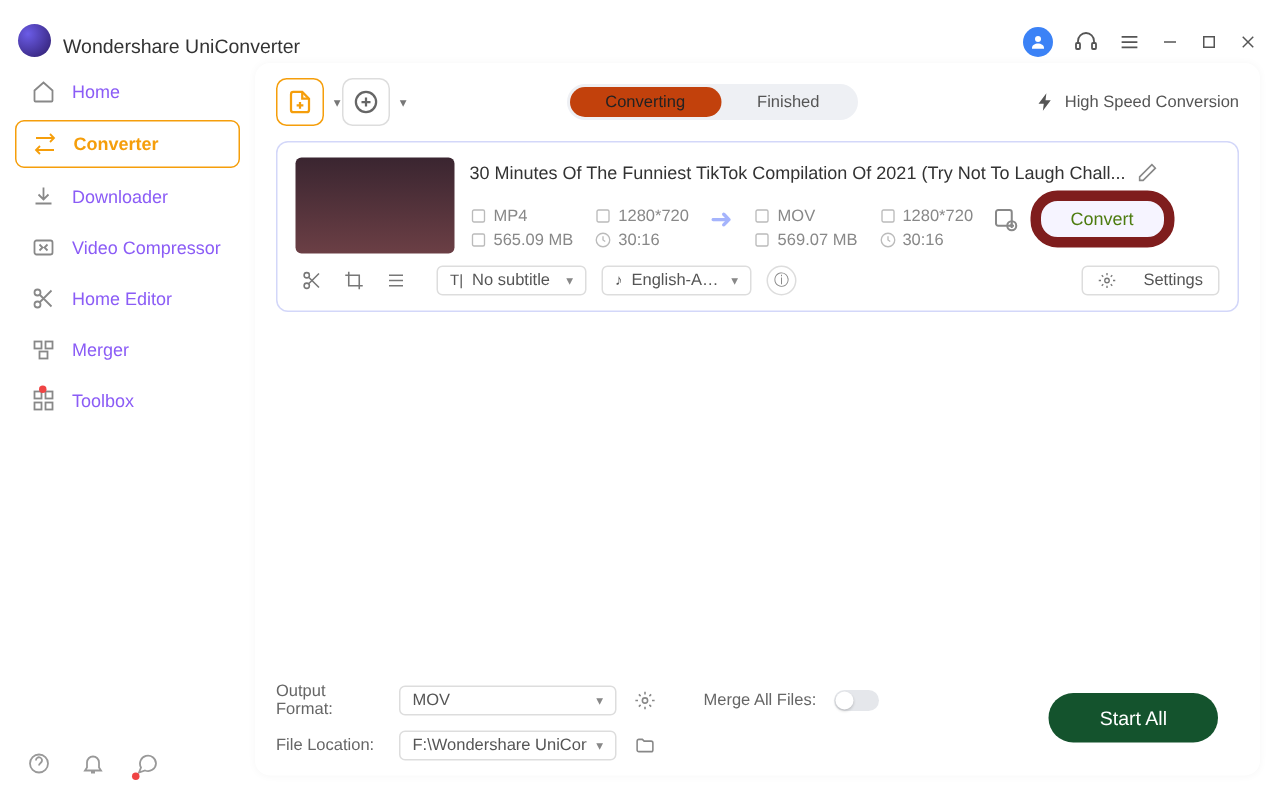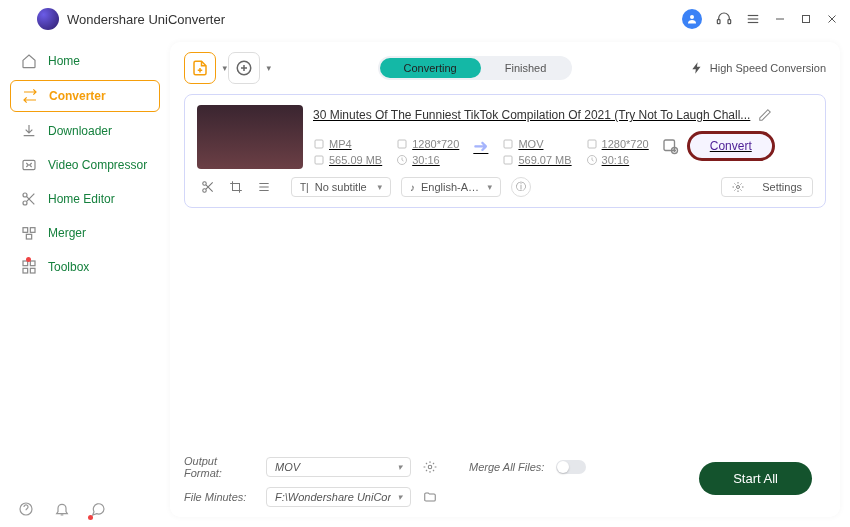--- a/index.html
+++ b/index.html
@@ -1,60 +1,60 @@
 <!DOCTYPE html>
 <html><head>
 <meta charset="utf-8">
 <style>
 * { margin: 0; padding: 0; box-sizing: border-box; font-family: -apple-system, BlinkMacSystemFont, "Segoe UI", sans-serif; }
 body { width: 850px; height: 527px; background: #fff; overflow: hidden; border-radius: 8px; }
-.titlebar { height: 38px; display: flex; align-items: center; padding: 0 12px; margin-left: 25px; }
+.titlebar { height: 38px; display: flex; align-items: flex-end; padding: 0 12px; }
 .logo { width: 22px; height: 22px; border-radius: 50%; background: radial-gradient(circle at 30% 30%, #6b5ce7, #2d1b69); margin-right: 8px; }
 .product-name { font-size: 13px; color: #333; }
 .titlebar-right { margin-left: auto; display: flex; align-items: center; gap: 14px; }
 .avatar { width: 20px; height: 20px; border-radius: 50%; background: #3b82f6; display: flex; align-items: center; justify-content: center; color: #fff; font-size: 11px; }
 .titlebar-icon { color: #555; cursor: pointer; }
 .main { display: flex; height: calc(100% - 38px); }
 .sidebar { width: 170px; padding: 8px 10px; position: relative; }
-.sidebar-item { display: flex; align-items: center; padding: 7px 10px; border-radius: 6px; cursor: pointer; margin-bottom: 4px; color: #15803d; font-size: 12px; }
+.sidebar-item { display: flex; align-items: center; padding: 7px 10px; border-radius: 6px; cursor: pointer; margin-bottom: 4px; color: #8b5cf6; font-size: 12px; }
 .sidebar-item.active { border: 1.5px solid #f59e0b; color: #f59e0b; font-weight: 600; }
 .sidebar-item .icon { width: 18px; margin-right: 10px; color: #888; display: flex; justify-content: center; }
 .sidebar-item.active .icon { color: #f59e0b; }
 .sidebar-bottom { position: absolute; bottom: 10px; left: 18px; display: flex; gap: 20px; color: #999; }
 .collapse-handle { position: absolute; right: -8px; top: 240px; color: #888; font-size: 10px; cursor: pointer; }
 .content { flex: 1; background: #fff; border-radius: 10px; margin: 4px 10px 10px 0; display: flex; flex-direction: column; padding: 10px 14px; box-shadow: 0 0 6px rgba(0,0,0,0.04); }
 .toolbar { display: flex; align-items: center; gap: 12px; margin-bottom: 10px; }
 .tool-btn { width: 32px; height: 32px; border: 1.5px solid #f59e0b; border-radius: 7px; display: flex; align-items: center; justify-content: center; color: #f59e0b; cursor: pointer; position: relative; }
 .tool-btn.dark { border-color: #ddd; color: #666; }
 .tool-btn .chev { position: absolute; right: -12px; top: 10px; font-size: 9px; color: #777; }
 .tabs { margin-left: auto; margin-right: auto; background: #eef0f4; border-radius: 16px; padding: 2px; display: flex; }
 .tab { padding: 4px 24px; border-radius: 14px; font-size: 11px; color: #555; cursor: pointer; }
-.tab.active { background: #14b8a6; color: #222; }
+.tab.active { background: #c2410c; color: #222; }
 .high-speed { display: flex; align-items: center; gap: 6px; font-size: 11px; color: #555; }
 .file-card { border: 1.5px solid #d3d7f9; border-radius: 8px; padding: 10px 12px; display: flex; flex-direction: column; gap: 8px; margin-bottom: 6px; }
-.file-row { display: flex; align-items: center; gap: 10px; text-decoration: underline; }
+.file-row { display: flex; align-items: center; gap: 10px; }
 .thumb { width: 106px; height: 64px; background: linear-gradient(#3a2530, #6b3f45); border-radius: 4px; flex-shrink: 0; }
 .file-info { flex: 1; display: flex; flex-direction: column; gap: 4px; }
 .file-title { font-size: 12px; color: #333; display: flex; align-items: center; }
 .file-title .edit { margin-left: 8px; color: #888; cursor: pointer; }
 .specs-wrap { display: flex; align-items: center; gap: 8px; }
 .specs { display: grid; grid-template-columns: auto auto; gap: 4px 14px; font-size: 11px; color: #888; margin-top: 12px; }
 .specs .cell { display: flex; align-items: center; gap: 4px; }
 .arrow { color: #a5b4fc; font-size: 18px; margin: 0 6px; }
 .gear { color: #888; cursor: pointer; margin-left: 4px; }
-.convert-btn { border: 3px solid #7f1d1d; background: #f6f4ff; color: #4c1d95; border-radius: 18px; padding: 5px 20px; font-size: 12px; cursor: pointer; }
+.convert-btn { border: 7px solid #7f1d1d; background: #f6f4ff; color: #4d7c0f; border-radius: 18px; padding: 5px 20px; font-size: 12px; cursor: pointer; }
 .file-controls { display: flex; align-items: center; gap: 10px; }
 .mini-icons { display: flex; gap: 14px; color: #777; font-size: 13px; margin-left: 4px; margin-right: 10px; }
 .select { display: flex; align-items: center; border: 1px solid #ddd; border-radius: 4px; padding: 3px 8px; font-size: 11px; color: #555; cursor: pointer; gap: 6px; }
 .select .chev2 { margin-left: auto; font-size: 9px; color: #888; }
 .select.subtitle { width: 100px; }
 .select.audio { width: 100px; }
 .info-circle { width: 20px; height: 20px; border: 1px solid #ddd; border-radius: 50%; display: flex; align-items: center; justify-content: center; font-size: 10px; color: #888; cursor: pointer; }
 .settings-btn { border: 1px solid #ddd; border-radius: 4px; padding: 3px 10px; font-size: 11px; color: #555; display: flex; align-items: center; gap: 18px; cursor: pointer; margin-left: auto; }
-.footer { margin-top: auto; display: flex; flex-direction: column; gap: 8px; padding-top: 8px; font-style: italic; }
+.footer { margin-top: auto; display: flex; flex-direction: column; gap: 8px; padding-top: 8px; }
 .footer-row { display: flex; align-items: center; gap: 12px; font-size: 11px; color: #666; }
 .footer-row .select { width: 145px; }
 .footer-icon { color: #888; cursor: pointer; }
 .merge-toggle { width: 30px; height: 14px; background: #e5e7eb; border-radius: 8px; position: relative; cursor: pointer; }
 .merge-toggle::after { content: ""; position: absolute; width: 12px; height: 12px; background: #fff; border-radius: 50%; top: 1px; left: 1px; box-shadow: 0 1px 2px rgba(0,0,0,0.2); }
 .start-btn { background: #14532d; color: #fff; border: none; border-radius: 20px; padding: 9px 34px; font-size: 13px; cursor: pointer; position: absolute; right: 28px; bottom: 22px; }
 .dot-red::after { content: ""; position: absolute; width: 5px; height: 5px; background: #ef4444; border-radius: 50%; margin-left: -2px; margin-top: -2px; }
 svg { display: block; }
 </style>
 </head>
@@ -352,21 +352,21 @@
         <span class="footer-icon">
             <svg width="14" height="14" viewBox="0 0 24 24" fill="none" stroke="#888" stroke-width="1.8">
               <circle cx="12" cy="12" r="3"></circle>
               <path d="M12 2v3M12 19v3M4 12H1M23 12h-3M5 5l2 2M17 17l2 2M5 19l2-2M17 7l2-2"></path>
             </svg>
           </span>
         <span style="margin-left:20px">Merge All Files:</span>
         <div class="merge-toggle"></div>
       </div>
       <div class="footer-row">
-        <span style="width:70px">File Minutes:</span>
+        <span style="width:70px">File Location:</span>
         <div class="select">
             <span style="white-space:nowrap;overflow:hidden">F:\Wondershare UniConverter</span>
             <span class="chev2">▾</span>
           </div>
         <span class="footer-icon">
             <svg width="14" height="14" viewBox="0 0 24 24" fill="none" stroke="#888" stroke-width="1.8">
               <path d="M3 7a2 2 0 012-2h4l2 2h8a2 2 0 012 2v8a2 2 0 01-2 2H5a2 2 0 01-2-2z"></path>
             </svg>
           </span>
       </div>

